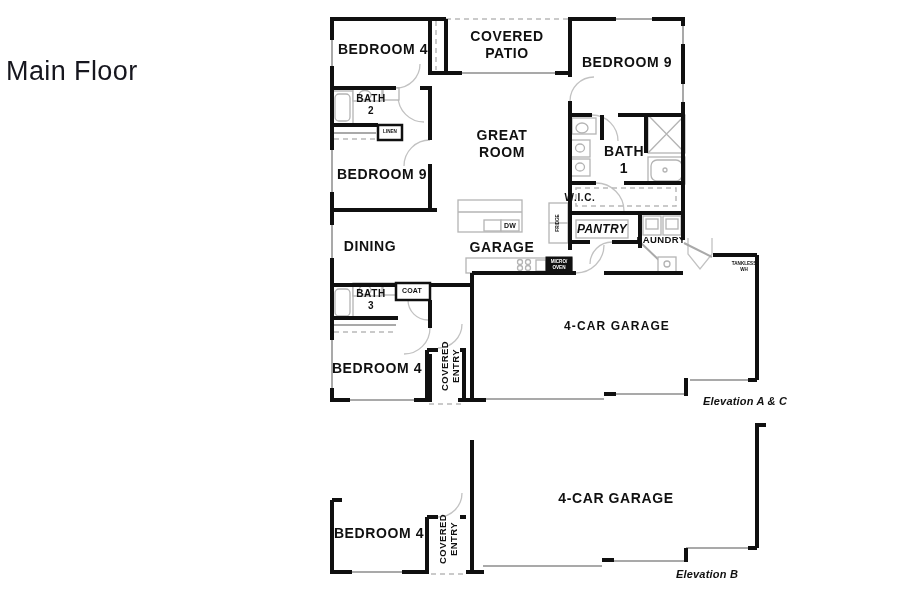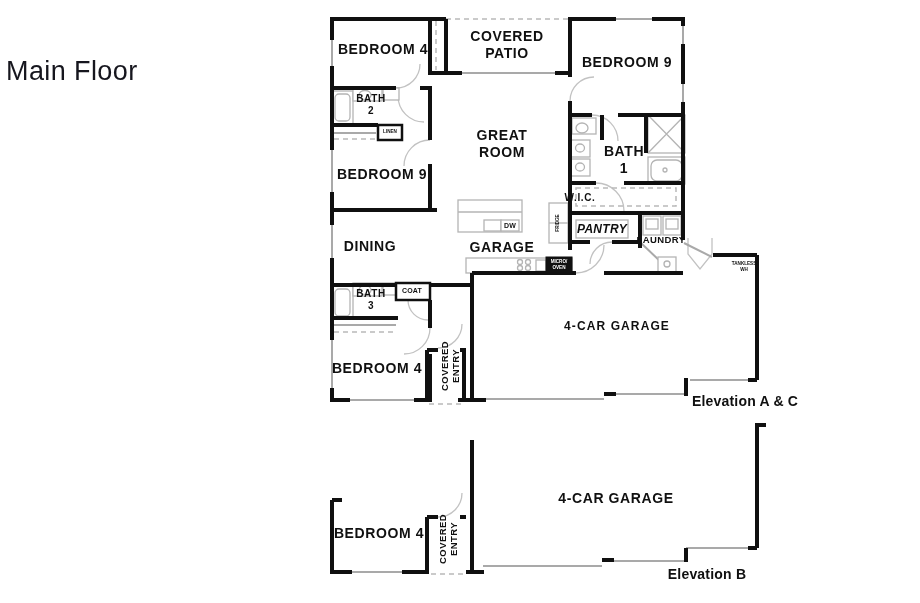--- a/index.html
+++ b/index.html
@@ -12,21 +12,21 @@
        text-align:center;white-space:pre-line;line-height:1.18;letter-spacing:0.6px;}
   .vert{transform:translate(-50%,-50%) rotate(-90deg);}
   .f12{font-size:12px;letter-spacing:1.1px;}
   .f11{font-size:14px;}
   .f10{font-size:10px;}
   .f95{font-size:9.5px;letter-spacing:0.4px;}
   .f8{font-size:12px;letter-spacing:0.3px;font-style:italic;}
   .f7{font-size:7px;letter-spacing:0.2px;}
   .f4{font-size:4.6px;letter-spacing:0;line-height:1.25;}
   .white{color:#fff;}
-  .elev{font-size:14px;letter-spacing:0.2px;}
+  .elev{font-size:11px;letter-spacing:0.2px;font-style:italic;}
 </style>
 </head>
 <body>
 
 <div id="canvas">
 
   <svg id="plan-svg" width="920" height="603" viewBox="0 0 920 603">
 
     <g stroke="#c2c2c2" stroke-width="1.3" fill="none">
       <path d="M396,88 A24,24 0 0 0 420,64"></path>

